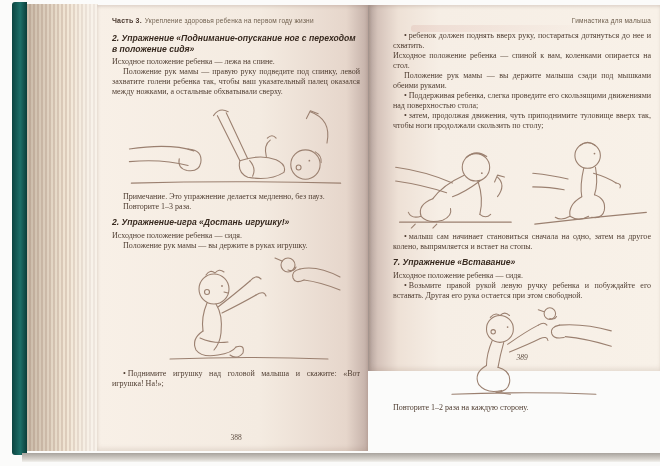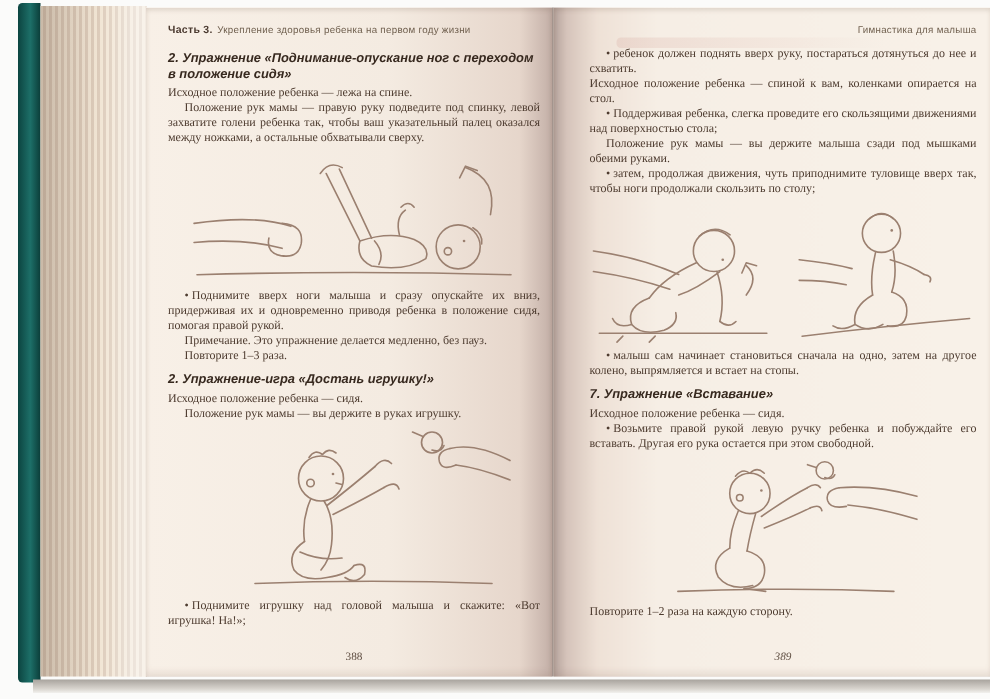--- a/index.html
+++ b/index.html
@@ -22,21 +22,21 @@
     background:
       linear-gradient(to right, rgba(110,85,65,.30), rgba(255,255,255,0) 55%, rgba(255,255,255,.5) 90%),
       repeating-linear-gradient(to right,#f1e5d4 0 2px,#ddccbb 2px 4px);
   }
   .page-left{
     position:absolute;left:97px;top:5px;width:271px;height:446px;
     background:linear-gradient(to right,#f8f0e7 0%,#f4ebe1 60%,#e6d6cb 92%,#c3afa7 100%);
     box-shadow:inset 0 2px 3px rgba(95,65,50,.14), inset 0 -3px 4px rgba(120,90,75,.12);
   }
   .page-right{
-    position:absolute;left:368px;top:5px;width:292px;height:446px;
+    position:absolute;left:368px;top:5px;width:292px;height:366px;
     background:linear-gradient(to right,#b4a29b 0%,#d5c3ba 3%,#eee1d6 10%,#f6eee5 24%,#f8f1e8 100%);
     border-left:1px solid rgba(60,35,30,.45);
     box-shadow:inset 0 2px 3px rgba(95,65,50,.14), inset 0 -3px 4px rgba(120,90,75,.12);
   }
   .book-bottom-shadow{
     position:absolute;left:22px;top:453px;width:638px;height:9px;
     background:linear-gradient(to bottom,#a8a39d,#d9d5cf 70%,#f2f1ee);
   }
   .glare{
     position:absolute;top:20px;left:42px;width:180px;height:7px;
@@ -110,21 +110,20 @@
             <path d="M147,39 q5,-5 9,0"></path>
           <circle cx="186" cy="66" r="15"></circle>
             <circle cx="179" cy="69" r="2.5"></circle>
           <path d="M196,53 q7,4 6,11"></path>
           <circle class="dot" cx="190" cy="62" r="0.9"></circle>
           <path d="M208,44 Q213,20 191,12"></path>
             <path d="M187,19 l4,-8 l8,3"></path>
         </svg>
       </div>
 
-      <p class="indent"><span class="bullet">•</span><span>Поднимите вверх ноги малыша и сразу опускайте их вниз, придерживая их и одновременно приводя ребенка в положение сидя, помогая правой рукой.</span></p>
       <p class="indent"><span class="note-label">Примечание.</span><span> Это упражнение делается медленно, без пауз.</span></p>
       <p class="indent">Повторите 1–3 раза.</p>
 
       <div class="h">2. Упражнение-игра «Достань игрушку!»</div>
       <p>Исходное положение ребенка — сидя.</p>
       <p class="indent">Положение рук мамы — вы держите в руках игрушку.</p>
 
       <div class="fig" style="margin:4px 0 2px 22px;">
         <svg width="190" height="112" viewBox="0 0 190 112">
           <path d="M18,104 Q95,101 176,104"></path>
@@ -159,22 +158,22 @@
 
   <div class="page-right">
     <div class="glare"></div>
     <div class="pr-content">
 
       <div class="rh rh-right">Гимнастика для малыша</div>
 
       <p class="indent"><span class="bullet">•</span><span>ребенок должен поднять вверх руку, постараться дотянуться до нее и схватить.</span></p>
 
       <p>Исходное положение ребенка — спиной к вам, коленками опирается на стол.</p>
+      <p class="indent">Положение рук мамы — вы держите малыша сзади под мышками обеими руками.</p>
       <p class="indent"><span class="bullet">•</span><span>Поддерживая ребенка, слегка проведите его скользящими движениями над поверхностью стола;</span></p>
-      <p class="indent">Положение рук мамы — вы держите малыша сзади под мышками обеими руками.</p>
       <p class="indent"><span class="bullet">•</span><span>затем, продолжая движения, чуть приподнимите туловище вверх так, чтобы ноги продолжали скользить по столу;</span></p>
 
       <div class="fig" style="margin:3px 0 2px 0;">
         <svg width="258" height="96" viewBox="0 0 258 98">
           <path d="M4,90 L118,90"></path>
             <path d="M20,92 l-4,4"></path>
             <path d="M42,92 l-4,4"></path>
           <path d="M0,34 Q30,38 58,50"></path>
             <path d="M0,48 Q28,52 52,60"></path>
           <circle cx="82" cy="34" r="14"></circle>

